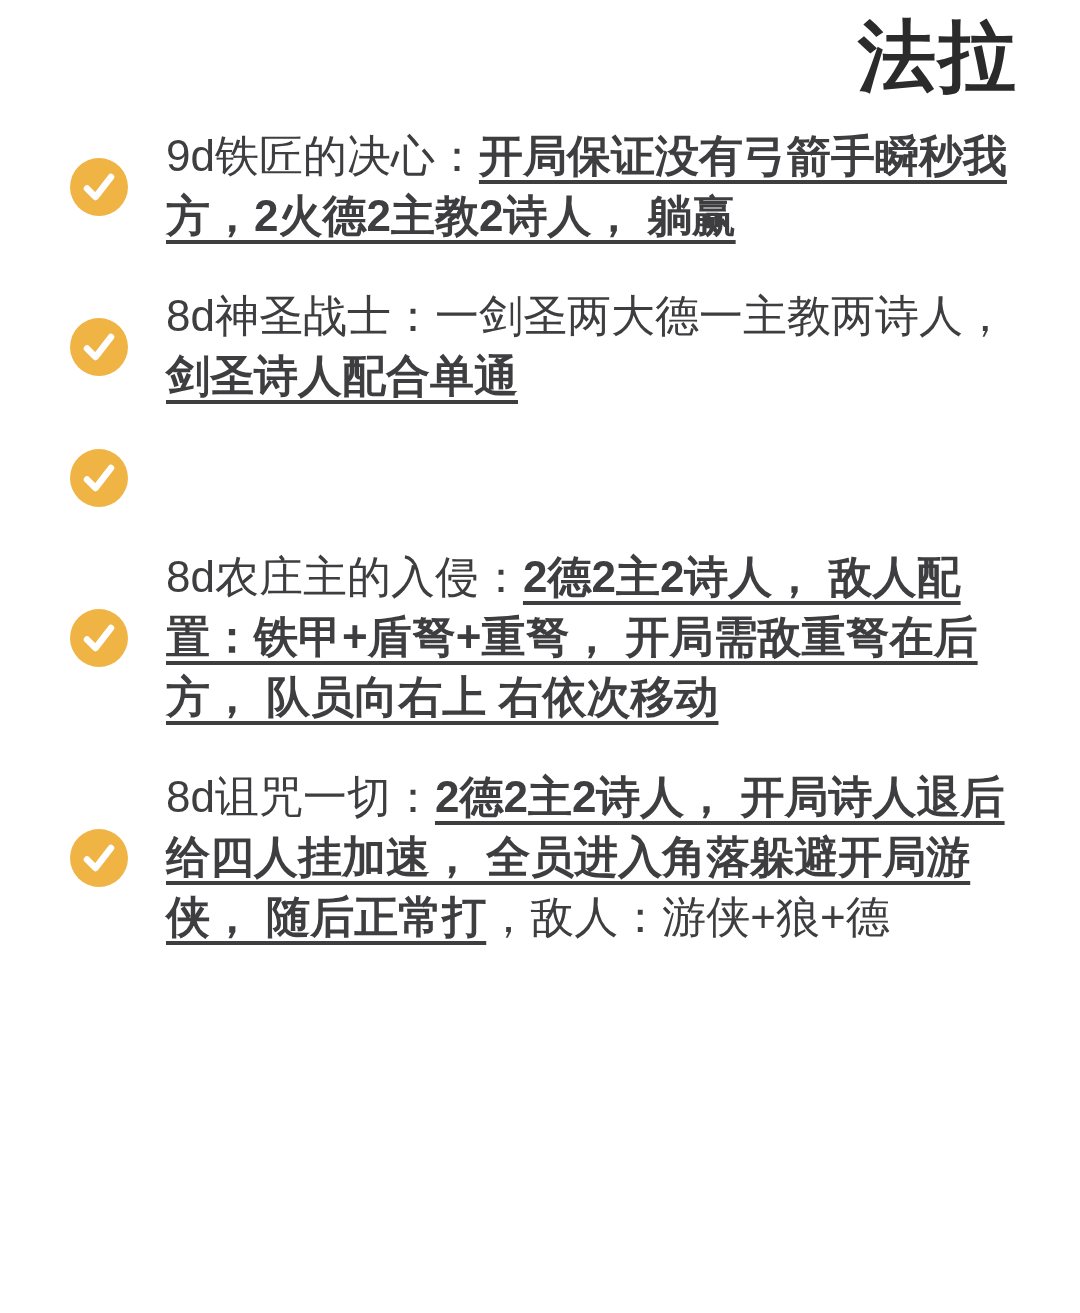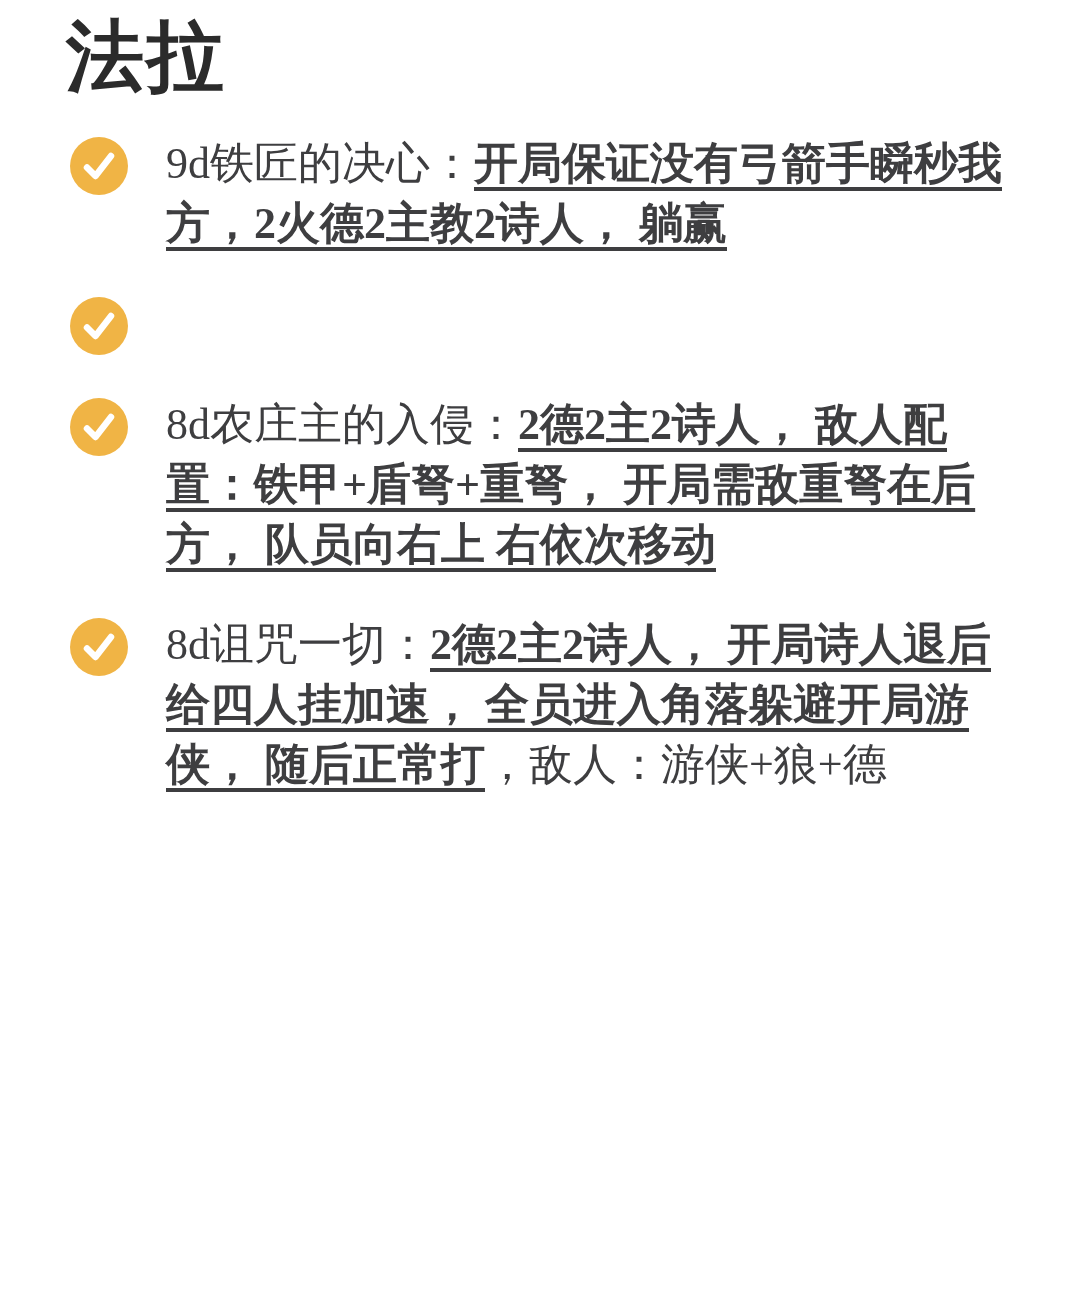--- a/index.html
+++ b/index.html
@@ -24,33 +24,33 @@
   .note{
     width:1080px;
     min-height:1313px;
     padding:12px 62px 30px 64px;
     background:var(--bg);
   }
   .note-title{
     font-size:78px;
     font-weight:800;
     color:var(--title-color);
-    margin:0 0 32px 2px;
+    margin:0 0 24px 2px;
     letter-spacing:2px;
     line-height:1.15;
+    text-align:right;
   }
   .checklist{display:block;}
   .row{
     display:flex;
-    align-items:flex-start;
+    align-items:center;
     gap:38px;
     margin:0 0 40px 6px;
     font-size:44px;
     line-height:60px;
-    font-family:Liberation Serif, serif;
   }
   .row:last-child{margin-bottom:10px;}
   .check{
     flex:0 0 58px;
     width:58px;
     height:58px;
     margin-top:3px;
     cursor:pointer;
   }
   .item-text{
@@ -93,20 +93,27 @@
           <circle cx="29" cy="29" r="29" style="fill:var(--check-bg)"></circle>
           <path d="M17 30.5 L25.5 39 L41 19" style="stroke:var(--check-mark)" stroke-width="6.5" fill="none" stroke-linecap="round" stroke-linejoin="round"></path>
         </svg>
         <div class="item-text"><span class="seg-normal">9d铁匠的决心：</span><span class="seg-strong">开局保证没有弓箭手瞬秒我方，2火德2主教2诗人， 躺赢</span></div>
       </div>
       <div class="row">
         <svg class="check" viewBox="0 0 58 58">
           <circle cx="29" cy="29" r="29" style="fill:var(--check-bg)"></circle>
           <path d="M17 30.5 L25.5 39 L41 19" style="stroke:var(--check-mark)" stroke-width="6.5" fill="none" stroke-linecap="round" stroke-linejoin="round"></path>
         </svg>
+        <div class="item-text"><span class="seg-normal">8d神圣战士：一剑圣两大德一主教两诗人，</span><span class="seg-strong">剑圣诗人配合单通</span></div>
+      </div>
+      <div class="row">
+        <svg class="check" viewBox="0 0 58 58">
+          <circle cx="29" cy="29" r="29" style="fill:var(--check-bg)"></circle>
+          <path d="M17 30.5 L25.5 39 L41 19" style="stroke:var(--check-mark)" stroke-width="6.5" fill="none" stroke-linecap="round" stroke-linejoin="round"></path>
+        </svg>
       </div>
       <div class="row">
         <svg class="check" viewBox="0 0 58 58">
           <circle cx="29" cy="29" r="29" style="fill:var(--check-bg)"></circle>
           <path d="M17 30.5 L25.5 39 L41 19" style="stroke:var(--check-mark)" stroke-width="6.5" fill="none" stroke-linecap="round" stroke-linejoin="round"></path>
         </svg>
         <div class="item-text"><span class="seg-normal">8d农庄主的入侵：</span><span class="seg-strong">2德2主2诗人， 敌人配置：铁甲+盾弩+重弩， 开局需敌重弩在后方， 队员向右上 右依次移动</span></div>
       </div>
       <div class="row">
         <svg class="check" viewBox="0 0 58 58">

